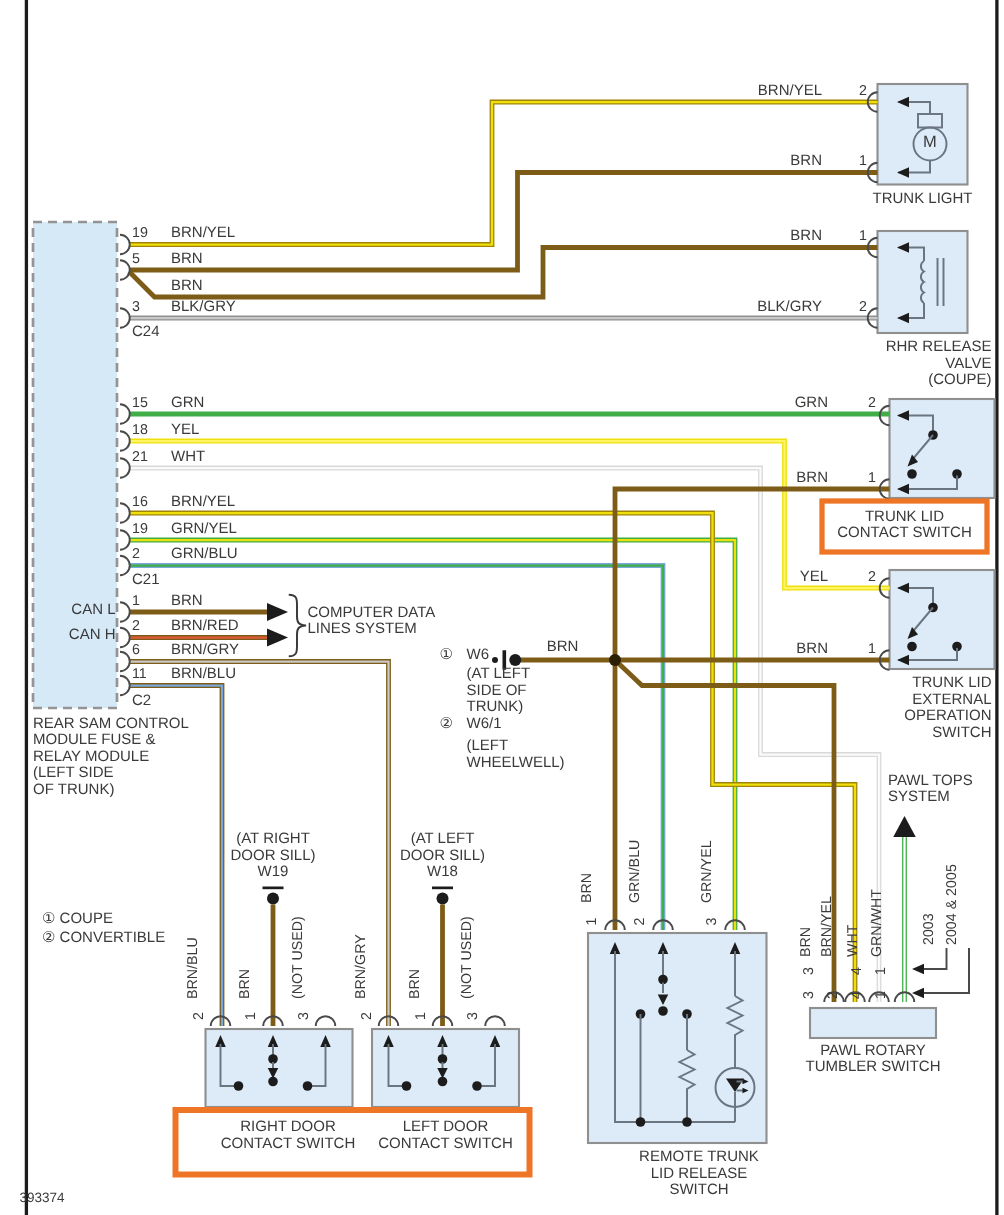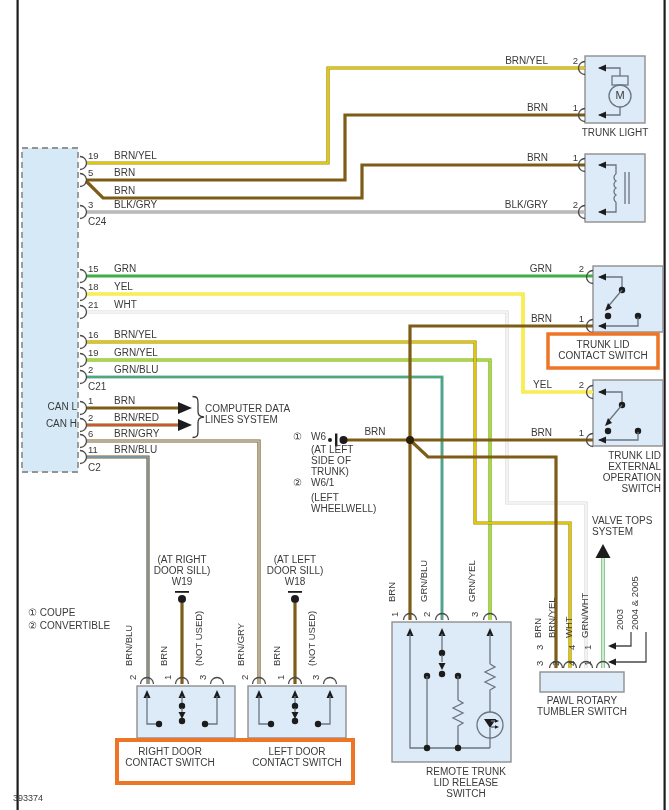--- a/index.html
+++ b/index.html
@@ -339,35 +339,43 @@
 <div class="t r" style="left:35px;top:418px;width:42px">CAN H</div>
 <div class="t s" style="left:88px;top:395px">1</div>
 <div class="t" style="left:114px;top:395px">BRN</div>
 <div class="t s" style="left:88px;top:412px">2</div>
 <div class="t" style="left:114px;top:412px">BRN/RED</div>
 <div class="t s" style="left:88px;top:428px">6</div>
 <div class="t" style="left:114px;top:428px">BRN/GRY</div>
 <div class="t s" style="left:88px;top:444px">11</div>
 <div class="t" style="left:114px;top:444px">BRN/BLU</div>
 <div class="t u" style="left:88px;top:462px">C2</div>
+<div class="t ml" style="left:22px;top:477px">REAR SAM CONTROL
+MODULE FUSE &amp;
+RELAY MODULE
+(LEFT SIDE
+OF TRUNK)</div>
 
 <div class="t ml" style="left:205px;top:403px">COMPUTER DATA
 LINES SYSTEM</div>
 
 <div class="t r" style="left:468px;top:55px;width:80px">BRN/YEL</div>
 <div class="t s r" style="left:556px;top:55px;width:22px">2</div>
 <div class="t r" style="left:468px;top:102px;width:80px">BRN</div>
 <div class="t s r" style="left:556px;top:102px;width:22px">1</div>
 <div class="t c" style="left:613px;top:90px;width:14px;font-size:11px">M</div>
 <div class="t c" style="left:560px;top:127px;width:110px">TRUNK LIGHT</div>
 
 <div class="t r" style="left:468px;top:152px;width:80px">BRN</div>
 <div class="t s r" style="left:556px;top:152px;width:22px">1</div>
 <div class="t r" style="left:468px;top:199px;width:80px">BLK/GRY</div>
 <div class="t s r" style="left:556px;top:199px;width:22px">2</div>
+<div class="t ml r" style="left:561px;top:226px;width:100px">RHR RELEASE
+VALVE
+(COUPE)</div>
 
 <div class="t r" style="left:472px;top:263px;width:80px">GRN</div>
 <div class="t s r" style="left:562px;top:263px;width:22px">2</div>
 <div class="t r" style="left:472px;top:313px;width:80px">BRN</div>
 <div class="t s r" style="left:562px;top:313px;width:22px">1</div>
 <div class="t ml c" style="left:550px;top:339px;width:106px">TRUNK LID
 CONTACT SWITCH</div>
 
 <div class="t r" style="left:472px;top:379px;width:80px">YEL</div>
 <div class="t s r" style="left:562px;top:379px;width:22px">2</div>
@@ -385,21 +393,21 @@
 TRUNK)</div>
 <div class="t" style="left:293px;top:477px">②</div>
 <div class="t" style="left:311px;top:477px">W6/1</div>
 <div class="t ml" style="left:311px;top:492px">(LEFT
 WHEELWELL)</div>
 <div class="t c" style="left:352px;top:426px;width:46px">BRN</div>
 
 <div class="t" style="left:28px;top:607px">① COUPE</div>
 <div class="t" style="left:28px;top:620px">② CONVERTIBLE</div>
 
-<div class="t ml" style="left:592px;top:515px">VALVE TOPS
+<div class="t ml" style="left:592px;top:515px">PAWL TOPS
 SYSTEM</div>
 
 <div class="t rot" style="left:543px;top:627px">BRN</div>
 <div class="t rot" style="left:557px;top:627px">BRN/YEL</div>
 <div class="t rot" style="left:574px;top:627px">WHT</div>
 <div class="t rot" style="left:590px;top:627px">GRN/WHT</div>
 <div class="t rot" style="left:545px;top:639px">3</div>
 <div class="t rot" style="left:577px;top:639px">4</div>
 <div class="t rot" style="left:593px;top:639px">1</div>
 <div class="t rot" style="left:545px;top:655px">3</div>
@@ -423,21 +431,21 @@
 
 <div class="t ml c" style="left:132px;top:554px;width:100px">(AT RIGHT
 DOOR SILL)</div>
 <div class="t c" style="left:152px;top:576px;width:60px">W19</div>
 <div class="t rot" style="left:134px;top:655px">BRN/BLU</div>
 <div class="t rot" style="left:169px;top:655px">BRN</div>
 <div class="t rot" style="left:204px;top:655px">(NOT USED)</div>
 <div class="t rot" style="left:138px;top:669px">2</div>
 <div class="t rot" style="left:173px;top:669px">1</div>
 <div class="t rot" style="left:208px;top:669px">3</div>
-<div class="t ml c" style="left:110px;top:746px;width:120px">RIGHT DOOR
+<div class="t ml c" style="left:132px;top:746px;width:120px">RIGHT DOOR
 CONTACT SWITCH</div>
 
 <div class="t ml c" style="left:245px;top:554px;width:100px">(AT LEFT
 DOOR SILL)</div>
 <div class="t c" style="left:265px;top:576px;width:60px">W18</div>
 <div class="t rot" style="left:246px;top:655px">BRN/GRY</div>
 <div class="t rot" style="left:282px;top:655px">BRN</div>
 <div class="t rot" style="left:317px;top:655px">(NOT USED)</div>
 <div class="t rot" style="left:250px;top:669px">2</div>
 <div class="t rot" style="left:286px;top:669px">1</div>

